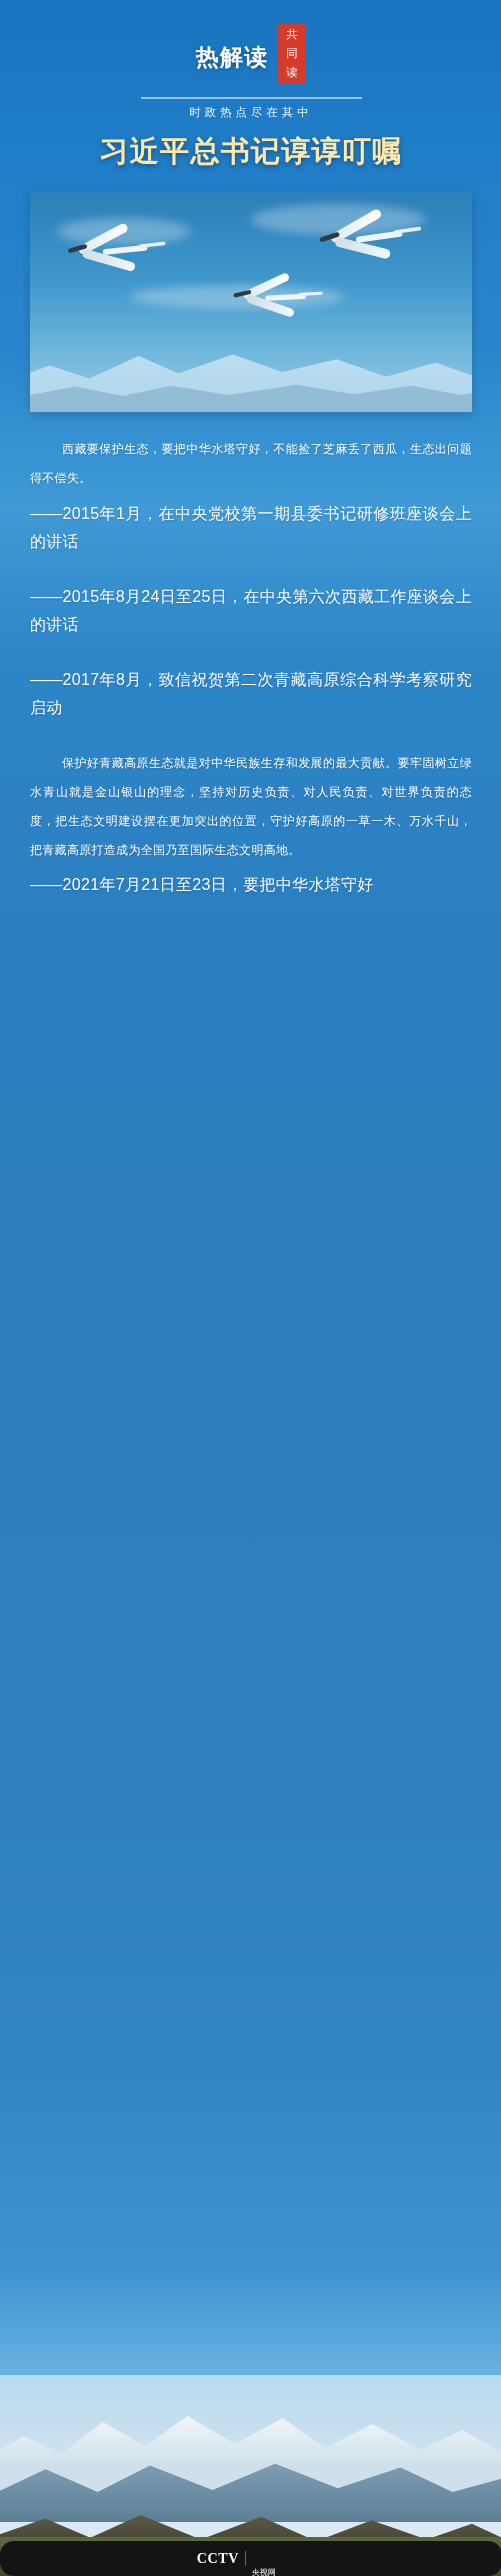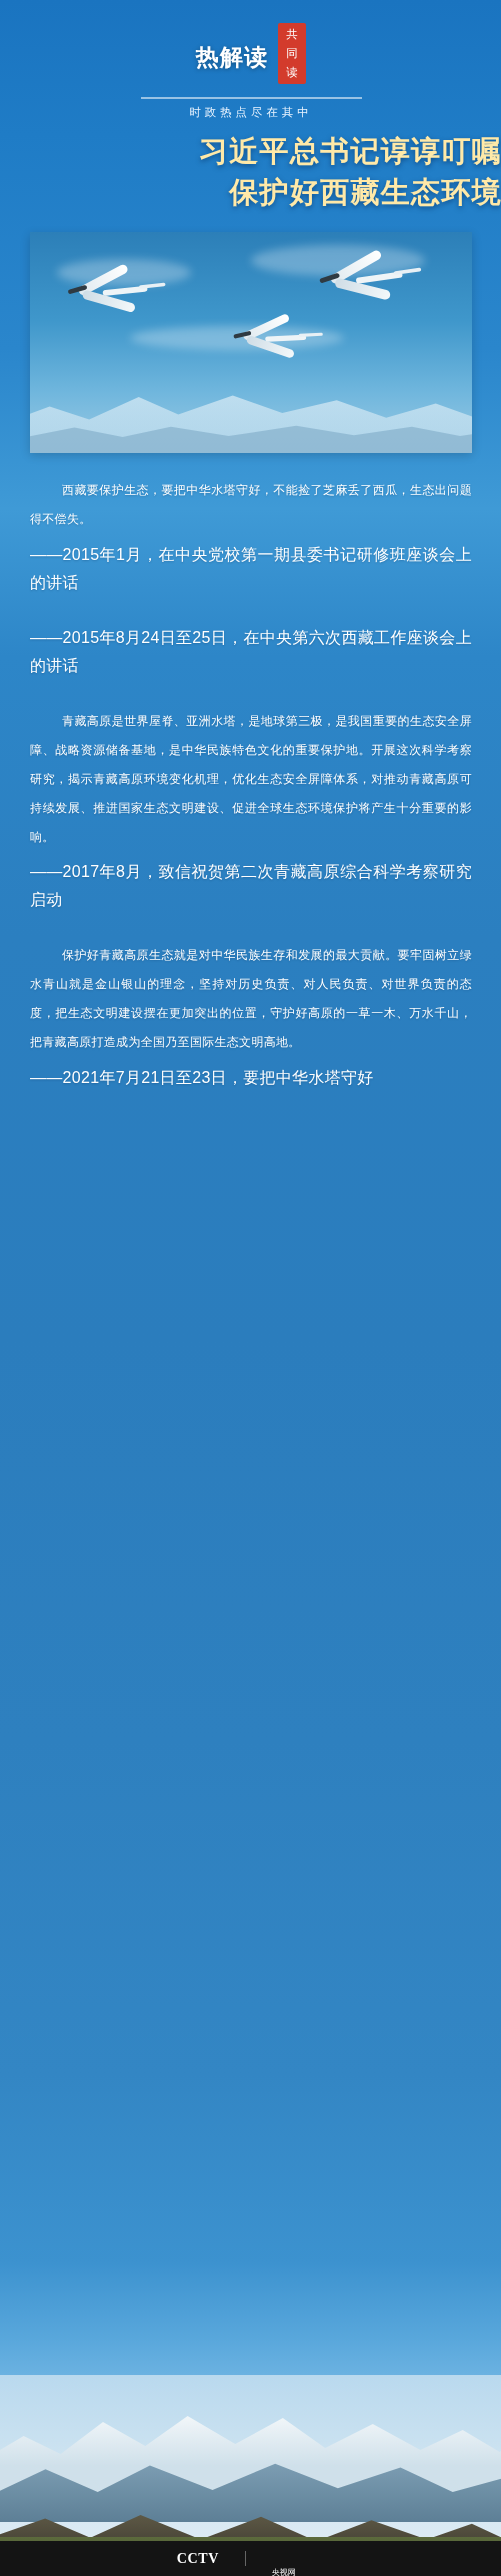--- a/index.html
+++ b/index.html
@@ -79,21 +79,21 @@
     margin: 9.4px auto 6.7px auto;
   }
   .logo-sub {
     font-size: 11.4px;
     color: #eaf4ff;
     letter-spacing: 4px;
   }
 
   
   .title-wrap {
-    text-align: right;
+    text-align: center;
     margin-top: 4px;
   }
   .title-line {
     font-family: "Liberation Serif", "DejaVu Serif", serif;
     font-weight: bold;
     font-size: 29px;
     line-height: 41px;
     letter-spacing: 1.3px;
     color: #ffe9a8;
     text-shadow: 0 2px 5.4px rgba(0,40,90,0.55);
@@ -239,21 +239,22 @@
   
   .footer-bar {
     position: absolute;
     left: 0; bottom: 0;
     width: 502px;
     height: 35px;
     background: #141414;
     display: flex;
     align-items: center;
     justify-content: center;
-    gap: 26px;
+    gap: 6px;
+    border-radius: 14px;
   }
   .cctv-logo {
     color: #ffffff;
     font-family: "Liberation Serif", "DejaVu Serif", serif;
     font-weight: bold;
     font-size: 14px;
     letter-spacing: 0.7px;
   }
   .cctv-div {
     width: 0.7px;
@@ -279,21 +280,20 @@
     <div class="logo-row">
       <span class="logo-main">热解读</span>
       <span class="logo-stamp">共同读</span>
     </div>
     <div class="logo-rule"></div>
     <div class="logo-sub">时政热点尽在其中</div>
   </div>
 
   <div class="title-wrap">
     <div class="title-line">习近平总书记谆谆叮嘱</div>
-    <div class="title-line">保护好西藏生态环境</div>
   </div>
 
   <div class="photo">
     <div class="cloud" style="left:27px; top:27px; width:134px; height:27px;"></div>
     <div class="cloud" style="left:221px; top:13.4px; width:174px; height:31px;"></div>
     <div class="cloud" style="left:100px; top:94px; width:214px; height:24px;"></div>
     <div class="ridge"></div>
     <div class="ridge2"></div>
 
     <div class="bird" style="left:40px; top:40px; transform:scale(1.15) rotate(-6deg);">
@@ -319,21 +319,20 @@
     </div>
   </div>
 
   <div class="content">
 
     <p class="para">西藏要保护生态，要把中华水塔守好，不能捡了芝麻丢了西瓜，生态出问题得不偿失。</p>
     <p class="source">——2015年1月，在中央党校第一期县委书记研修班座谈会上的讲话</p>
 
     <p class="source">——2015年8月24日至25日，在中央第六次西藏工作座谈会上的讲话</p>
 
-    <p class="para">青藏高原是世界屋脊、亚洲水塔，是地球第三极，是我国重要的生态安全屏障、战略资源储备基地，是中华民族特色文化的重要保护地。开展这次科学考察研究，揭示青藏高原环境变化机理，优化生态安全屏障体系，对推动青藏高原可持续发展、推进国家生态文明建设、促进全球生态环境保护将产生十分重要的影响。</p>
     <p class="source">——2017年8月，致信祝贺第二次青藏高原综合科学考察研究启动</p>
 
     <p class="para">保护好青藏高原生态就是对中华民族生存和发展的最大贡献。要牢固树立绿水青山就是金山银山的理念，坚持对历史负责、对人民负责、对世界负责的态度，把生态文明建设摆在更加突出的位置，守护好高原的一草一木、万水千山，把青藏高原打造成为全国乃至国际生态文明高地。</p>
 
     <p class="source">——2021年7月21日至23日，要把中华水塔守好</p>
 
   </div>
 
   <div class="footer-scene">
     <div class="fs-sky"></div>

